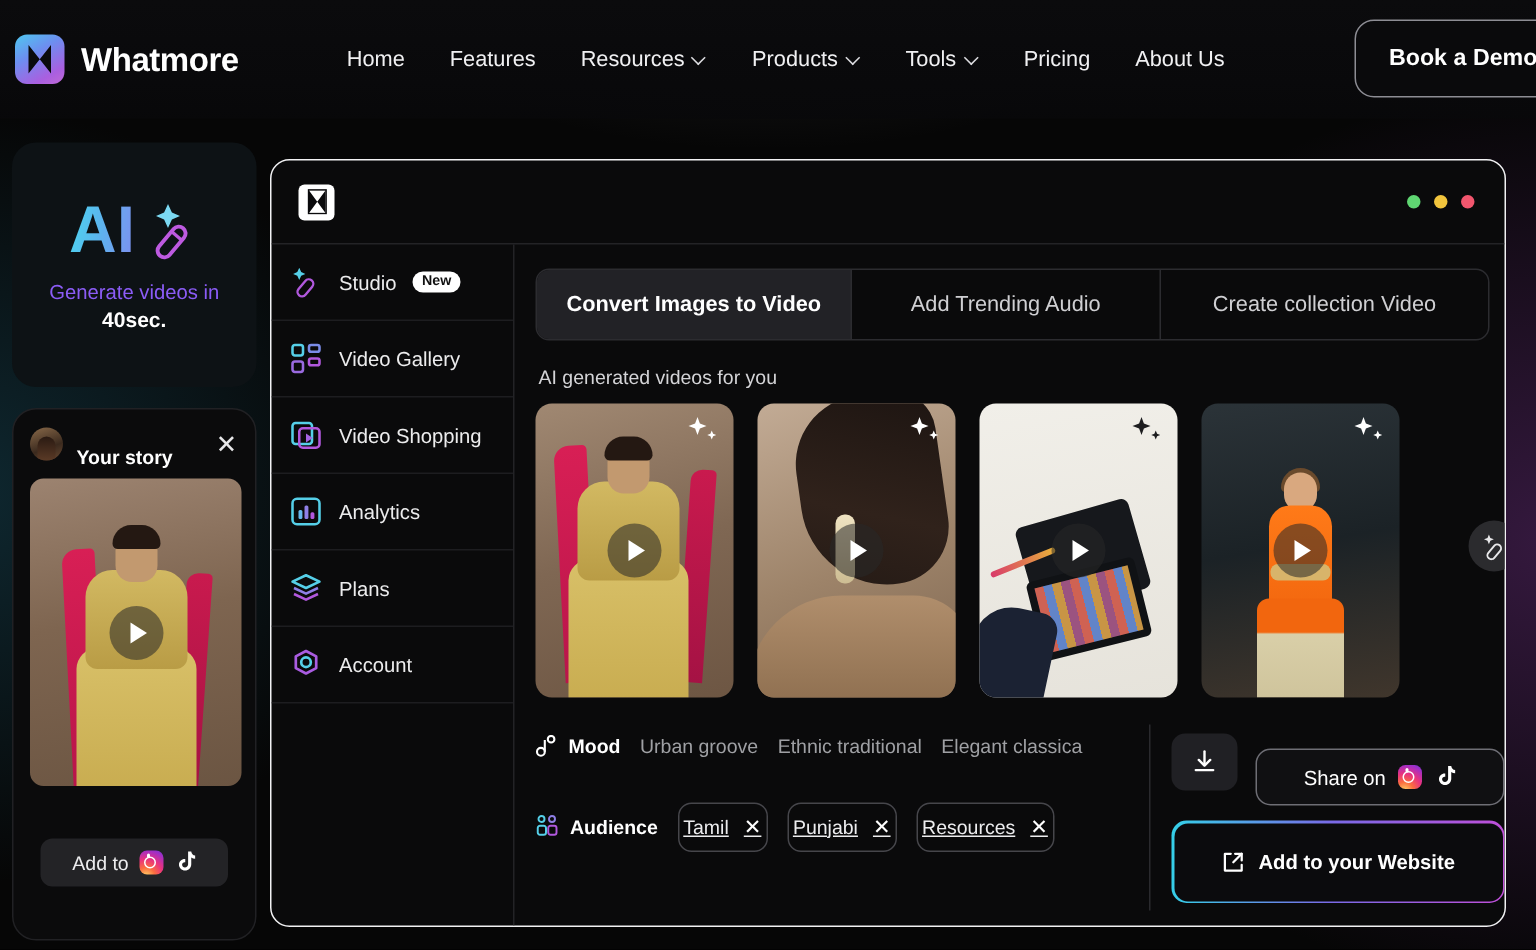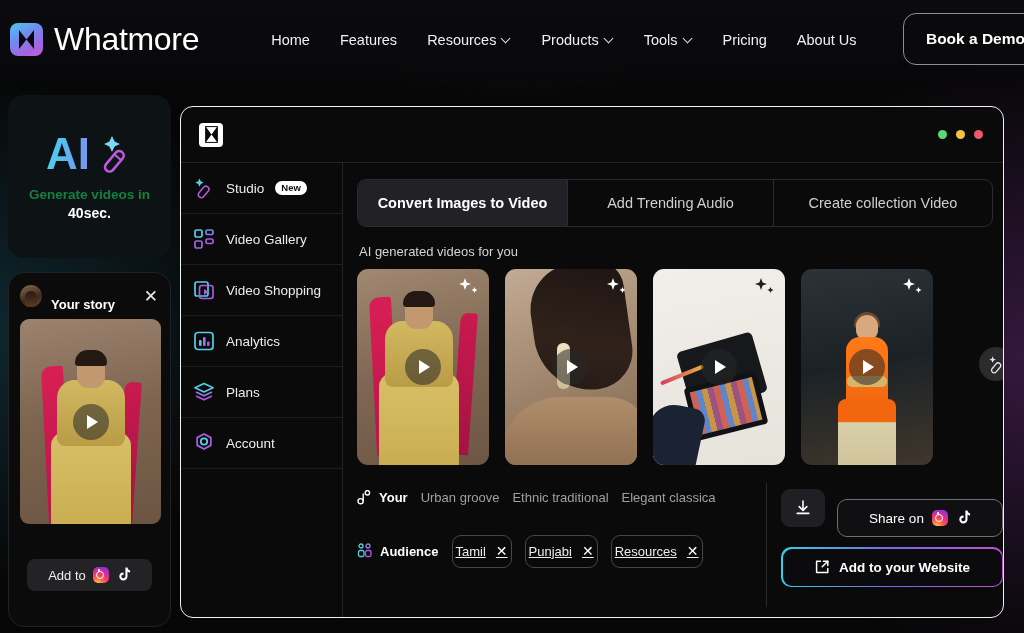--- a/index.html
+++ b/index.html
@@ -28,21 +28,21 @@
     display: flex; align-items: center;
     z-index: 6;
     background: linear-gradient(180deg,#0b0b0d 0%, #09090b 70%, rgba(8,8,10,0.85) 100%);
   }
   .brand { display: flex; align-items: center; gap: 11px; margin-left: 10px; }
   .brand-mark {
     width: 33px; height: 33px; border-radius: 8px;
     background: linear-gradient(150deg,#4ec8f0 0%, #6d8ef0 38%, #a95fe0 78%, #c06ad6 100%);
     display: flex; align-items: center; justify-content: center;
   }
-  .brand-name { font-size: 32px; font-weight: 400; letter-spacing: -0.3px; }
+  .brand-name { font-size: 22px; font-weight: 700; letter-spacing: -0.3px; }
   .nav-links { display: flex; align-items: center; gap: 30px; margin-left: 72px; }
   .nav-link {
     font-size: 14.5px; color: #f0f0f2; display: flex; align-items: center; gap: 6px;
     cursor: pointer; white-space: nowrap;
   }
   .caret { display: inline-block; width: 9px; height: 9px; position: relative; top: -1px; }
   .caret::after {
     content: ""; position: absolute; left: 0; top: 1px;
     width: 6px; height: 6px;
     border-right: 1.6px solid #dcdce0; border-bottom: 1.6px solid #dcdce0;
@@ -71,21 +71,21 @@
     background: #0d1215;
     display: flex; flex-direction: column; align-items: center; justify-content: center;
     gap: 2px;
   }
   .ai-row { display: flex; align-items: center; gap: 3px; margin-bottom: 9px; }
   .ai-text {
     font-size: 44px; font-weight: 700; line-height: 1;
     background: linear-gradient(100deg,#4ad8f0 0%, #5bb6ee 45%, #7f8df0 100%);
     -webkit-background-clip: text; background-clip: text; color: transparent;
   }
-  .ai-sub { font-size: 13.5px; color: #15803d; font-weight: bold; }
+  .ai-sub { font-size: 13.5px; color: #8b5cf6; }
   .ai-sub-strong { font-size: 14px; font-weight: 700; color: #fff; margin-top: 1px; }
 
   .story-card {
     width: 163px; height: 355px;
     border-radius: 16px;
     background: #0b0b0c;
     border: 1px solid #212124;
     padding: 11px 11px 0 11px;
     display: flex; flex-direction: column;
   }
@@ -339,21 +339,21 @@
     width: 44px; height: 38px; border-radius: 9px; background: #202024;
     display: flex; align-items: center; justify-content: center; cursor: pointer;
   }
   .share-btn {
     flex: 1; height: 38px; border-radius: 10px;
     border: 1px solid #6e6e75; background: #101012;
     display: flex; align-items: center; justify-content: center; gap: 8px;
     font-size: 13.5px; cursor: pointer; margin-top: 20px;
   }
   .web-btn {
-    height: 40px; border-radius: 10px; cursor: pointer;
+    height: 55px; border-radius: 10px; cursor: pointer;
     background: linear-gradient(92deg,#35d0e8 0%, #7a6ae6 48%, #c04fd8 100%);
     padding: 1.5px;
   }
   .web-inner {
     width: 100%; height: 100%; border-radius: 9px; background: #0b0b0d;
     display: flex; align-items: center; justify-content: center; gap: 9px;
     font-size: 13.5px; font-weight: 600; color:#fff;
   }
 </style>
 </head>
@@ -614,21 +614,21 @@
         <div class="bottom">
           <div class="bottom-left">
 
             <div class="ctrl-row">
               <div class="ctrl-key">
                 <svg width="15" height="15" viewBox="0 0 15 15">
                   <circle cx="3.6" cy="11.2" r="2.6" fill="none" stroke="#fff" stroke-width="1.4"></circle>
                   <path d="M6.2 11.2 V3.4" stroke="#fff" stroke-width="1.4" fill="none"></path>
                   <circle cx="10.4" cy="2.8" r="2.2" fill="none" stroke="#fff" stroke-width="1.4"></circle>
                 </svg>
-                <span>Your</span>
+                <span>Mood</span>
               </div>
               <span class="mood-opt">Urban groove</span>
               <span class="mood-opt">Ethnic traditional</span>
               <span class="mood-opt">Elegant classica</span>
             </div>
 
             <div class="ctrl-row" style="margin-top:18px">
               <div class="ctrl-key">
                 <svg width="16" height="16" viewBox="0 0 16 16">
                   <circle cx="4" cy="3" r="2" fill="none" stroke="#55cfe8" stroke-width="1.3"></circle>

